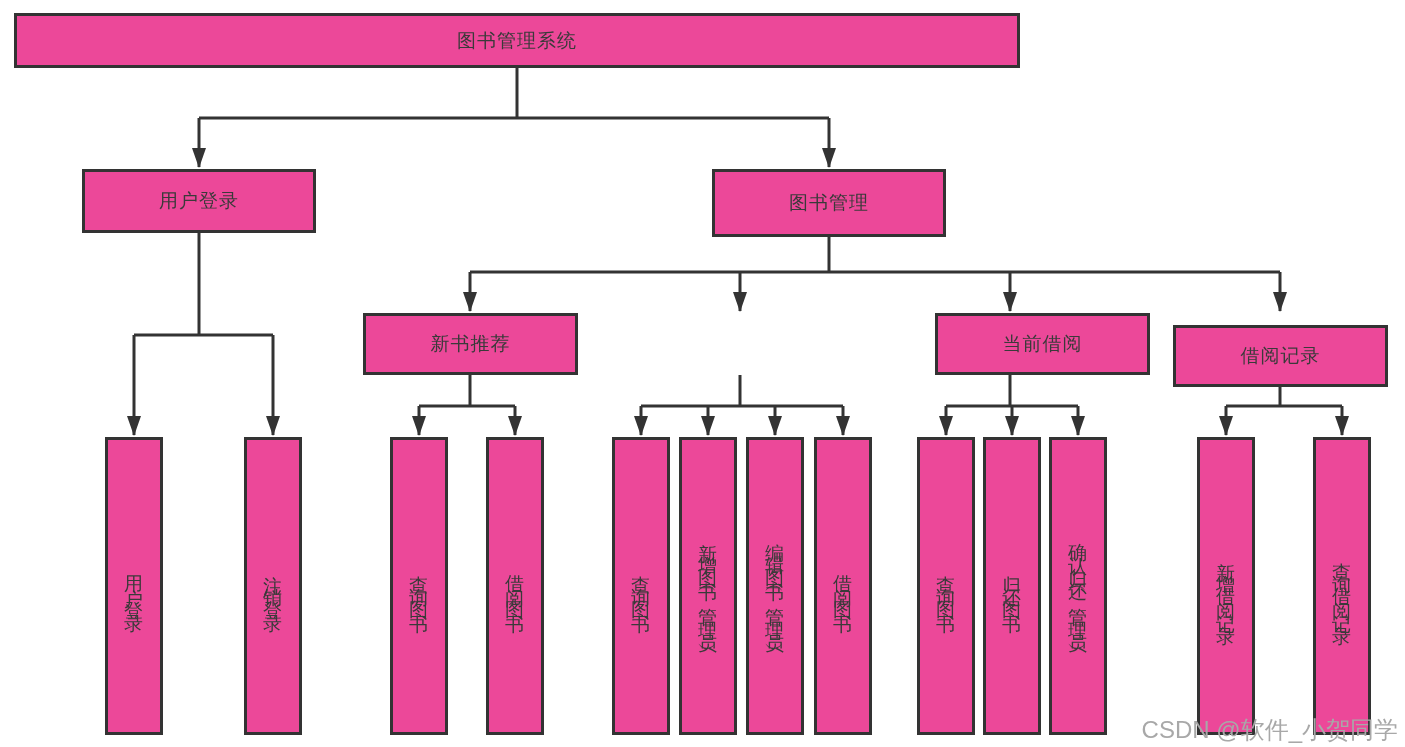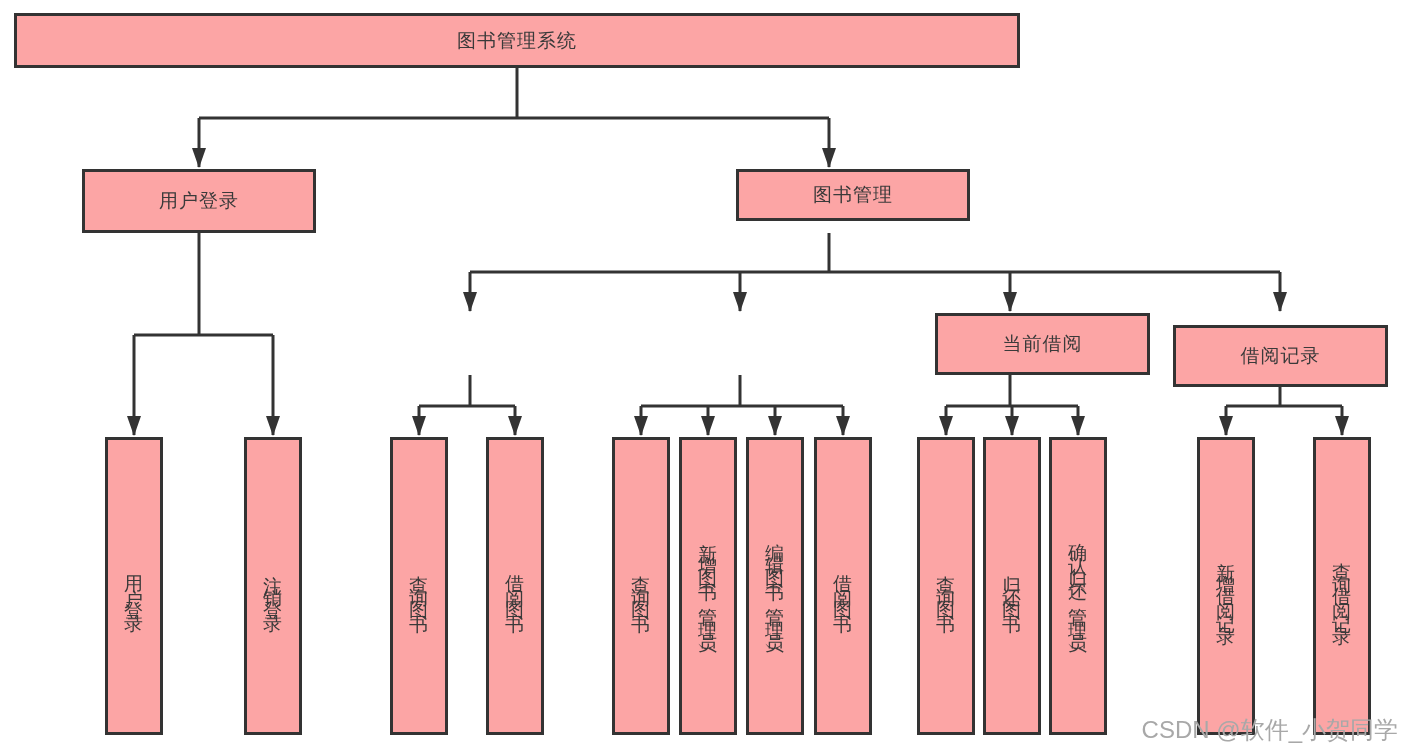--- a/index.html
+++ b/index.html
@@ -18,21 +18,21 @@
   #connectors {
     position: absolute;
     left: 0;
     top: 0;
     z-index: 1;
   }
   .box {
     position: absolute;
     box-sizing: border-box;
     border: 3px solid #333333;
-    background: #fca5a5;
+    background: #ec4899;
     display: flex;
     align-items: center;
     justify-content: center;
     color: #3a3a3a;
     z-index: 2;
   }
   .h-label {
     font-size: 19px;
     letter-spacing: 1px;
     white-space: nowrap;
@@ -41,21 +41,21 @@
     writing-mode: vertical-rl;
     text-orientation: mixed;
     font-size: 19px;
     letter-spacing: 13px;
     line-height: 1;
     white-space: nowrap;
   }
   
   .root  { left: 14px;  top: 13px;  width: 1006px; height: 55px; }
   .l2-0  { left: 82px;  top: 169px; width: 234px;  height: 64px; }
-  .l2-1  { left: 712px; top: 169px; width: 234px;  height: 52px; margin-left: 24px; }
+  .l2-1  { left: 712px; top: 169px; width: 234px;  height: 68px; }
   .l3    { top: 313px; width: 215px; height: 62px; }
   .l3-0  { left: 363px; }
   .l3-1  { left: 633px; }
   .l3-2  { left: 903px; margin-left: 32px; }
   .l3-3  { left: 1173px; margin-top: 12px; }
   .leaf  { top: 437px; width: 58px; height: 298px; }
   .lf-0  { left: 105px; }
   .lf-1  { left: 244px; }
   .lf-2  { left: 390px; }
   .lf-3  { left: 486px; }
@@ -137,20 +137,23 @@
     <span class="h-label">图书管理系统</span>
   </div>
 
   <div class="box l2-0">
     <span class="h-label">用户登录</span>
   </div>
   <div class="box l2-1">
     <span class="h-label">图书管理</span>
   </div>
 
+  <div class="box l3 l3-0">
+    <span class="h-label">新书推荐</span>
+  </div>
   <div class="box l3 l3-2">
     <span class="h-label">当前借阅</span>
   </div>
   <div class="box l3 l3-3">
     <span class="h-label">借阅记录</span>
   </div>
 
   <div class="box leaf v-box lf-0">
     <span>用户登录</span>
   </div>

